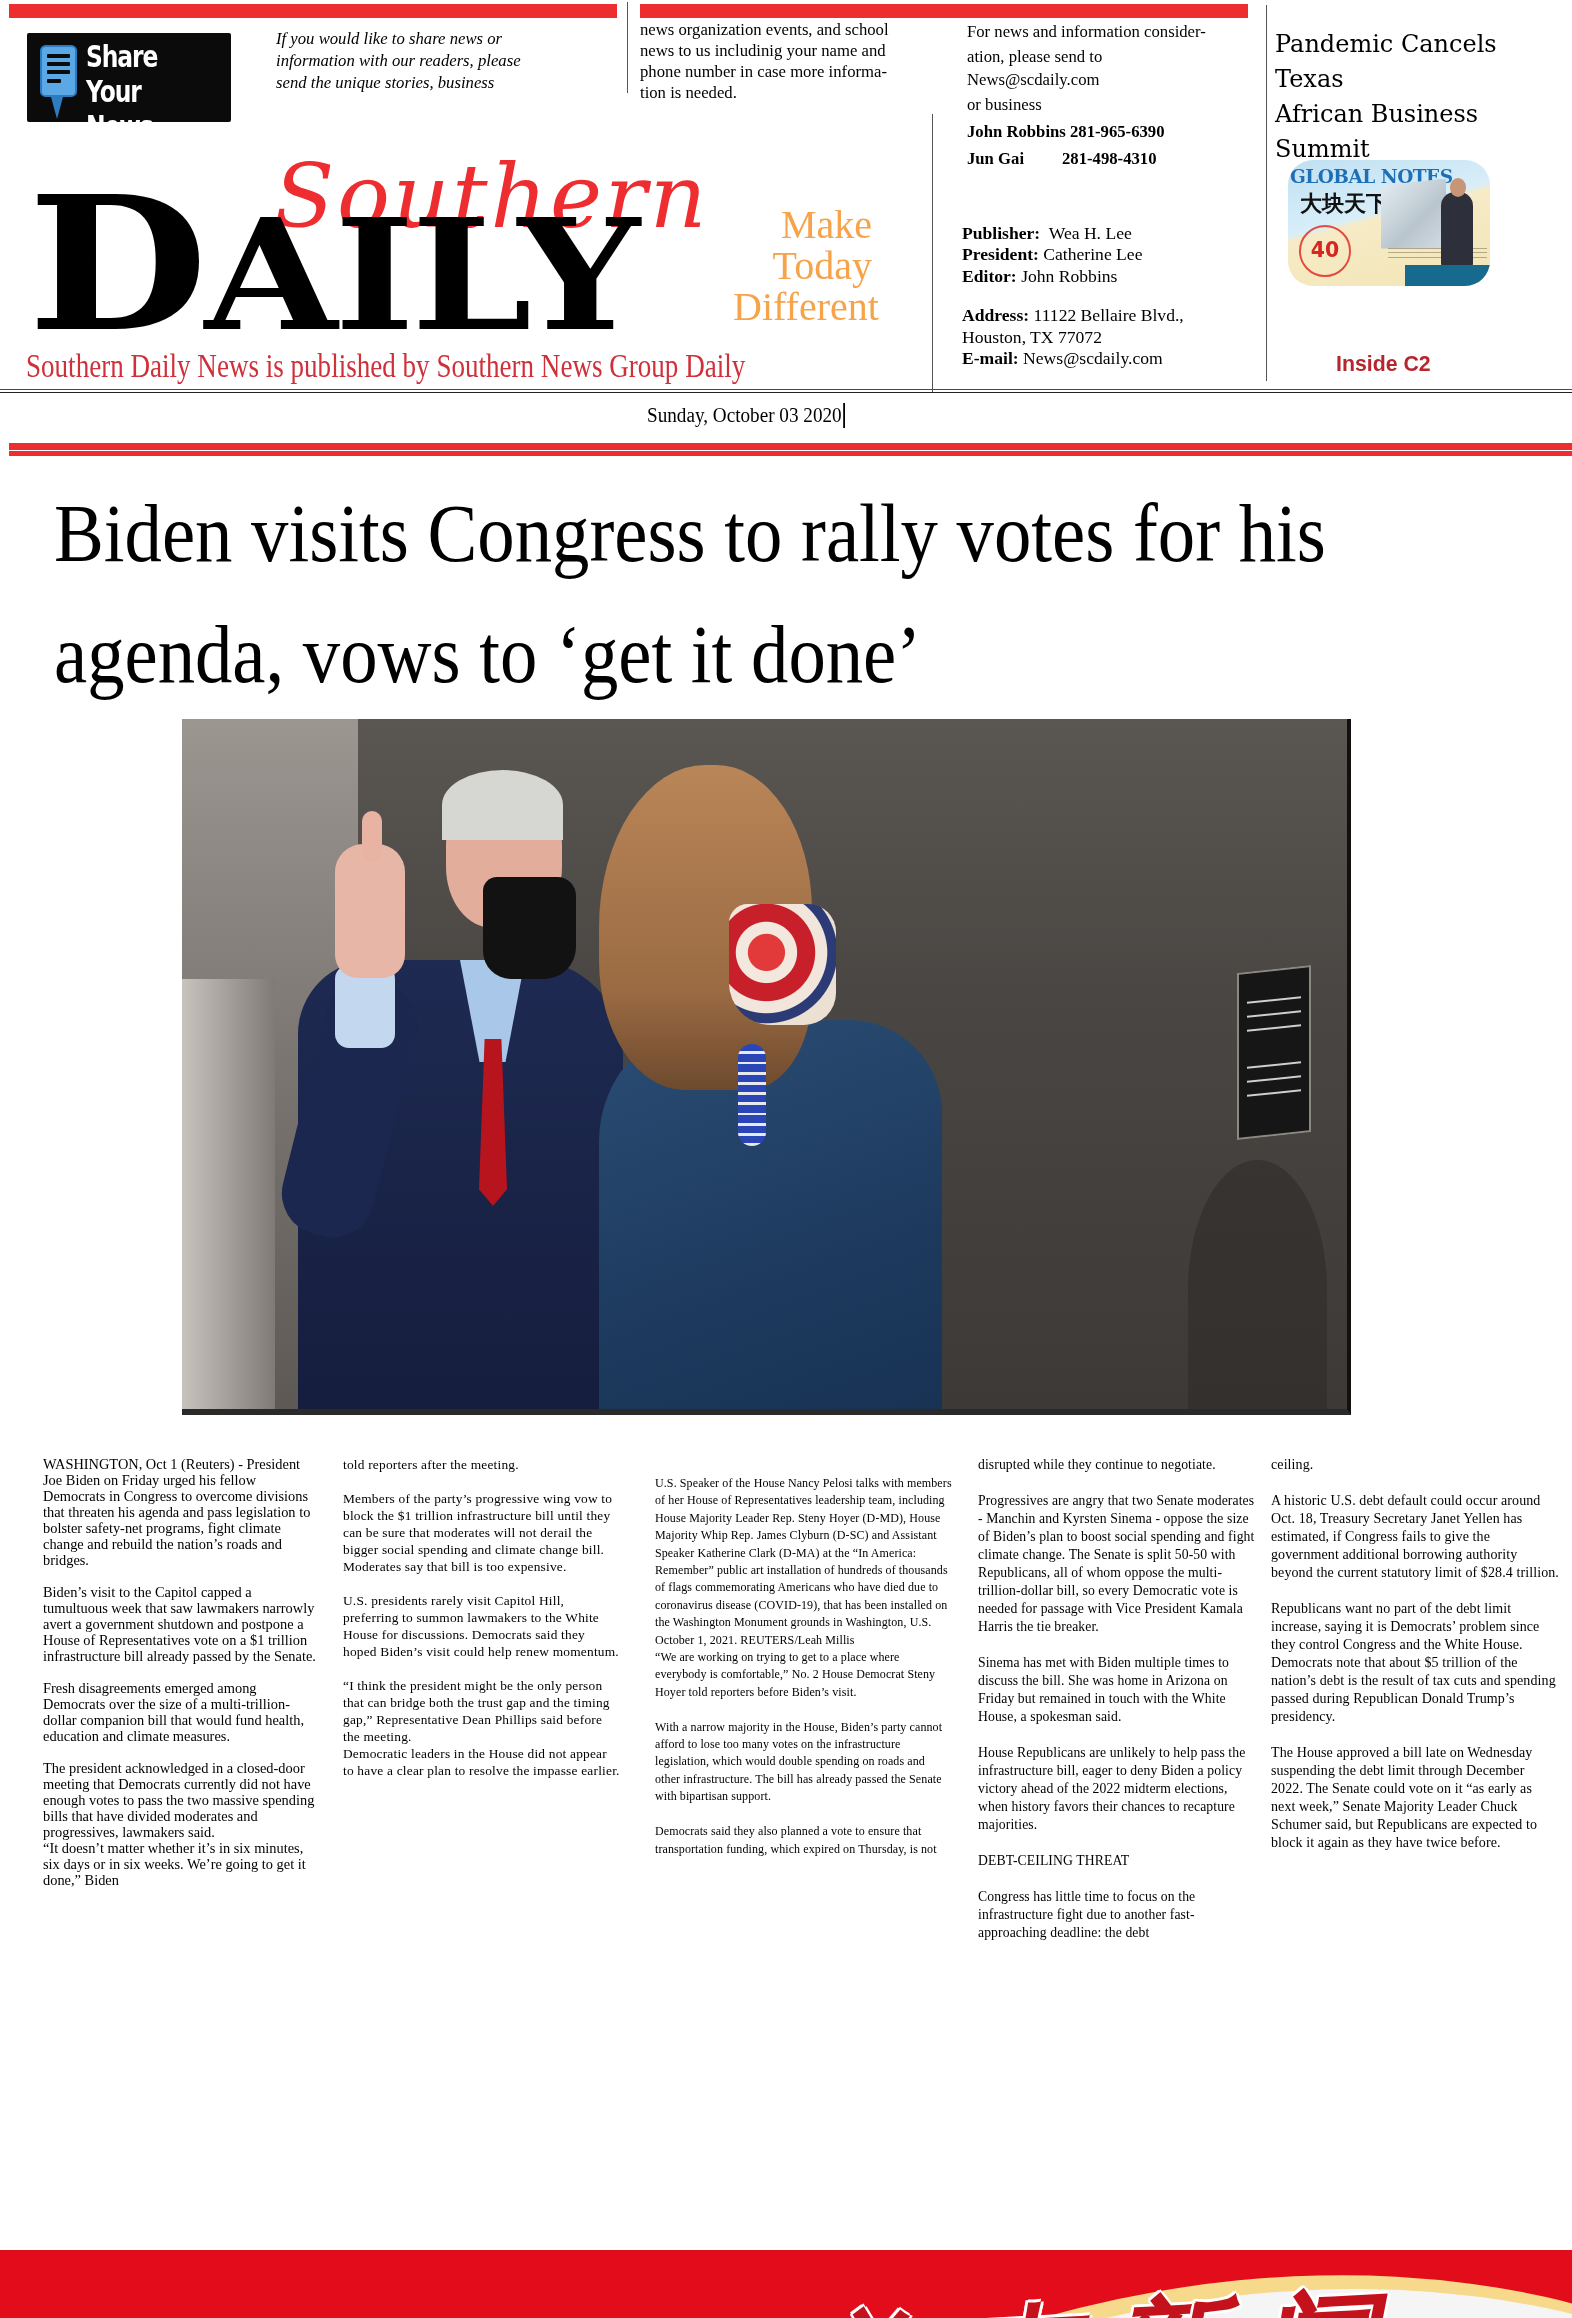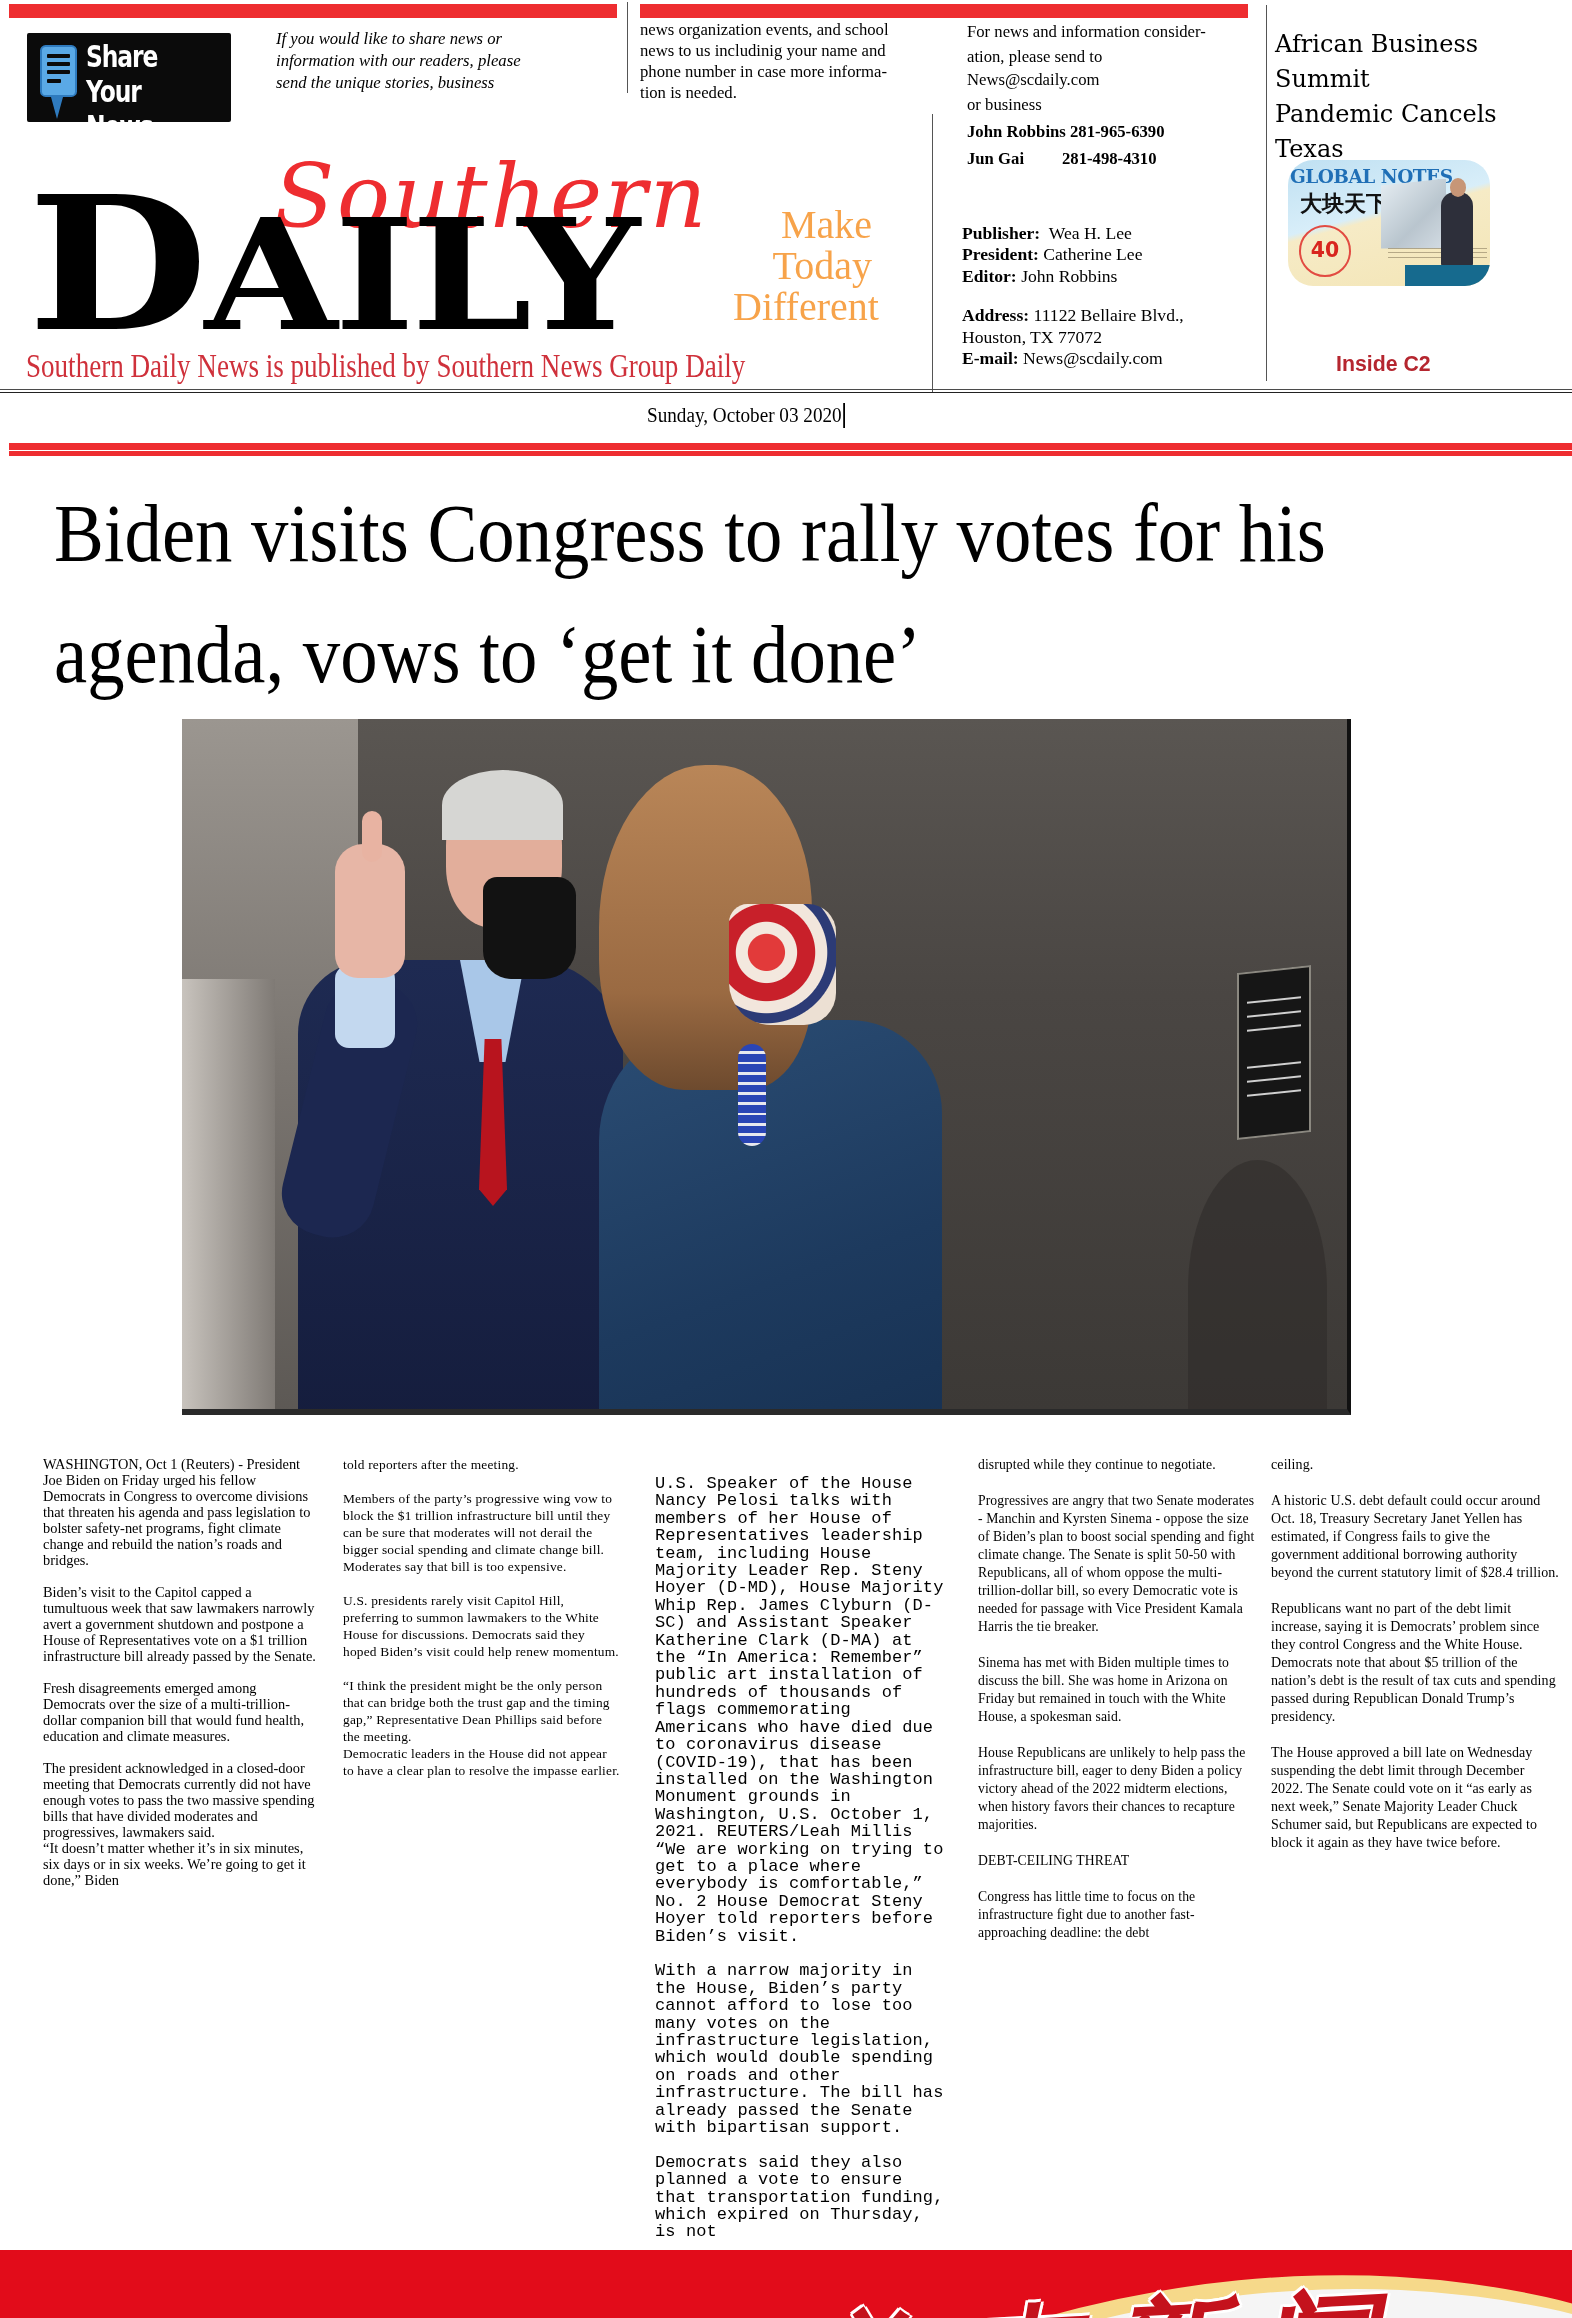--- a/index.html
+++ b/index.html
@@ -70,21 +70,21 @@
   .ph-pelosi-necklace { position: absolute; left: 556px; top: 325px; width: 28px; height: 102px; background: repeating-linear-gradient(180deg, #2a45b5 0 7.4px, #e8e8ef 7.4px 10.2px); border-radius: 14px; }
 
   
   .col { position: absolute; top: 1456px; font-size: 14px; line-height: 16px; }
   .col p { margin-bottom: 16px; }
   .col p.tight { margin-bottom: 0; }
   .col1 { left: 43px; width: 274px; font-size: 14.4px; line-height: 16px; }
   .col1 p { margin-bottom: 16px; }
   .col2 { left: 343px; width: 278px; font-size: 13.4px; line-height: 17px; letter-spacing: 0.2px; }
   .col2 p { margin-bottom: 17px; }
-  .col3 { left: 655px; width: 297px; font-size: 17px; line-height: 17.4px; letter-spacing: 0.1px; top: 1475px; font-family: Liberation Mono, monospace; }
+  .col3 { left: 655px; width: 297px; font-size: 12px; line-height: 17.4px; letter-spacing: 0.1px; top: 1475px; }
   .col3 p { margin-bottom: 17.4px; }
   .col4 { left: 978px; width: 283px; font-size: 13.7px; line-height: 18px; letter-spacing: 0.1px; }
   .col4 p { margin-bottom: 18px; }
   .col5 { left: 1271px; width: 288px; font-size: 14px; line-height: 18px; letter-spacing: 0.1px; }
   .col5 p { margin-bottom: 18px; }
 
   
   .ad { left: 0; top: 2250px; width: 1572px; height: 716px; overflow: hidden; background: #e20c1a; }
   .ad-sweep { position: absolute; left: 352px; top: 51px; width: 1669px; height: 1206px; border-radius: 50%; background: #f5f5f5; border-top: 16px solid #f6d98a; transform: rotate(-18deg); }
   .ad-cn-group { position: absolute; left: 181px; top: 65px; color: #fff; font-family: "DejaVu Sans", sans-serif; font-size: 33px; letter-spacing: 8.3px; }
@@ -146,22 +146,22 @@
   <div><b>Publisher:</b>&nbsp; <span>Wea H. Lee</span></div>
   <div><b>President:</b> <span>Catherine Lee</span></div>
   <div><b>Editor:</b> <span>John Robbins</span></div>
   <div style="height:18.5px"></div>
   <div><b>Address:</b> <span>11122 Bellaire Blvd.,</span></div>
   <div>Houston, TX 77072</div>
   <div><b>E-mail:</b> <span>News@scdaily.com</span></div>
 </div>
 
 <div class="abs sidebar-head">
+  <div>Pandemic Cancels Texas</div>
   <div>African Business Summit</div>
-  <div>Pandemic Cancels Texas</div>
 </div>
 <div class="abs global-notes">
   <div class="gn-title">GLOBAL NOTES</div>
   <div class="gn-cn">大块天下付</div>
   <div class="gn-seal">40</div>
   <div class="gn-building"></div>
   <div class="gn-lines"></div>
   <div class="gn-man"></div>
   <div class="gn-bar"></div>
 </div>

